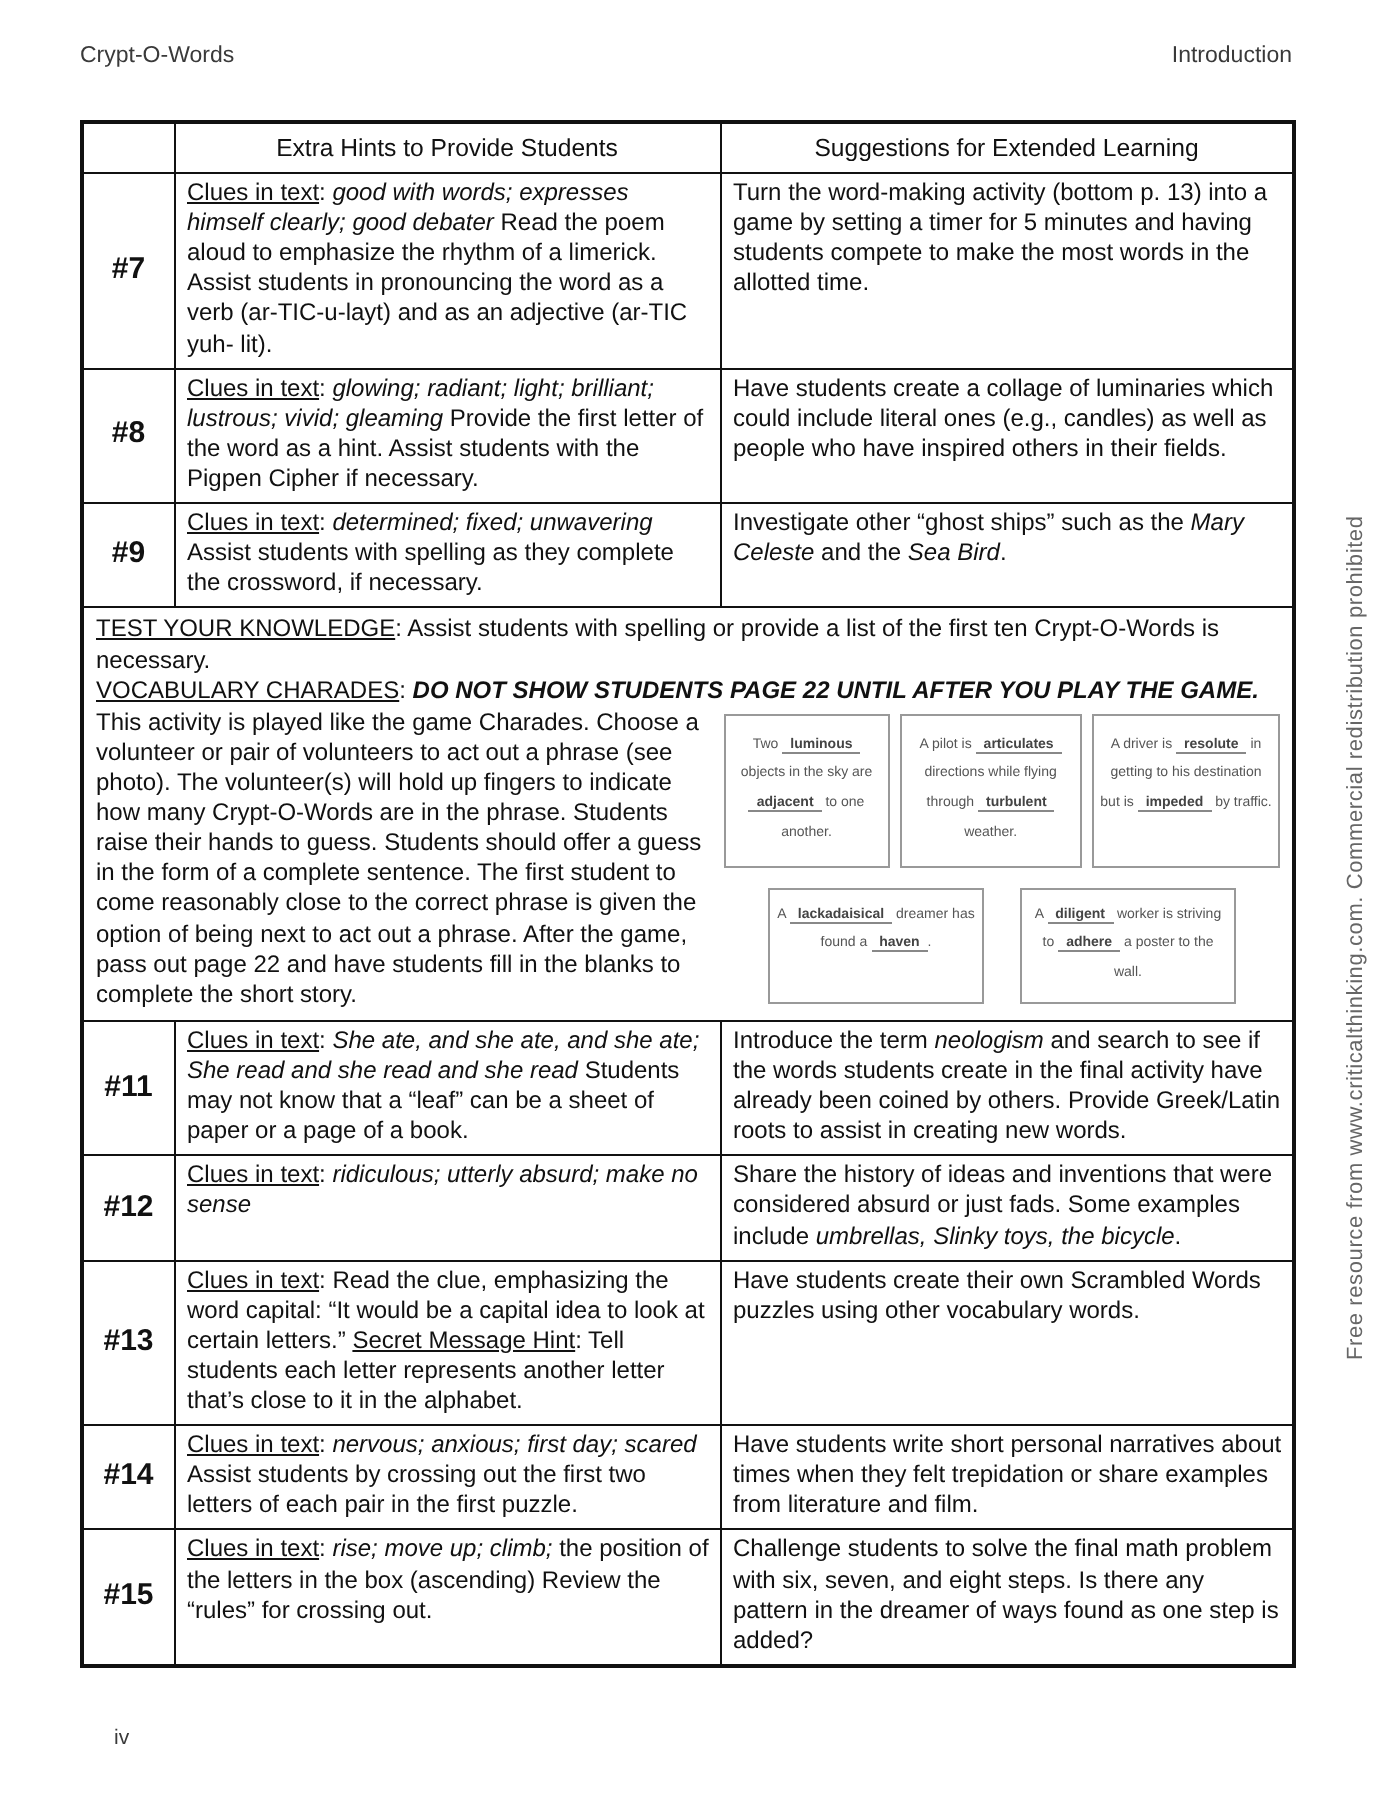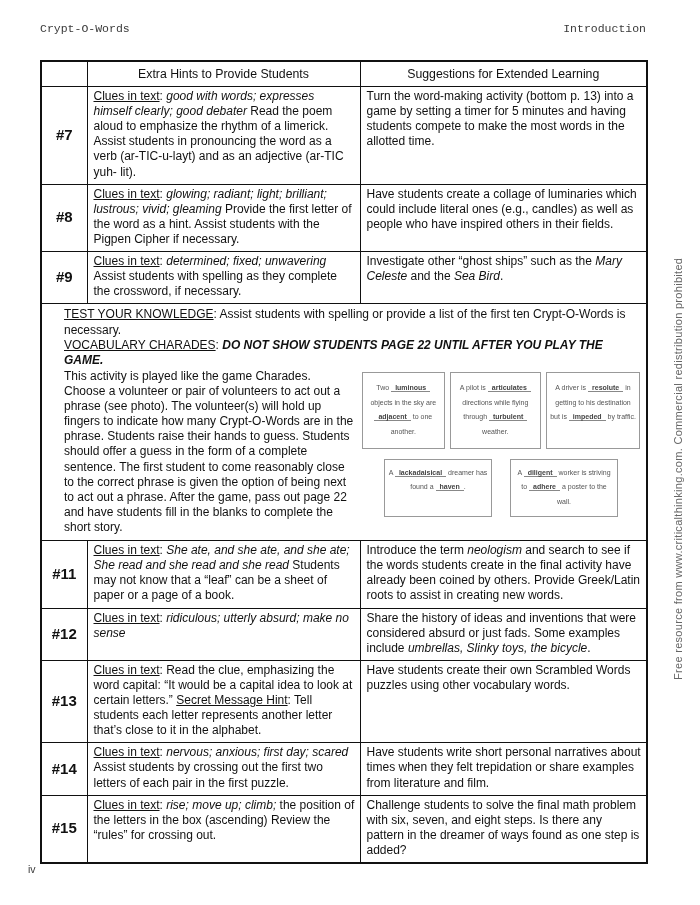--- a/index.html
+++ b/index.html
@@ -3,21 +3,21 @@
 <meta charset="utf-8">
 <style>
   html,body { margin:0; padding:0; }
   body {
     width:700px; height:905px; background:#ffffff; position:relative;
     font-family:"Liberation Sans", sans-serif; color:#1a1a1a; overflow:hidden;
   }
   .header {
     position:absolute; top:22px; left:40px; width:606px;
     display:flex; justify-content:space-between;
-    font-size:11.5px; color:#3a3a3a;font-family:Liberation Mono, monospace;
+    font-size:11.5px; color:#3a3a3a;
   }
   .main-table {
     position:absolute; top:60px; left:40px; width:606px;
     border-collapse:collapse; table-layout:fixed;
     border:2px solid #111;
   }
   .main-table th, .main-table td {
     border:1.5px solid #111;
   }
   .main-table th {
@@ -32,36 +32,36 @@
   td.num-cell {
     text-align:center; vertical-align:middle;
     font-weight:bold; font-size:15px; padding:2px;
   }
   .seg-u { text-decoration:underline; }
   .seg-i { font-style:italic; }
   .seg-w {
     border-bottom:1px solid #888; padding:0 4px;
     color:#444; font-weight:bold; white-space:nowrap;
   }
-  td.section-cell { padding:3px 6px 5px 22px; }
+  td.section-cell { padding:3px 6px 5px 6px; }
   .label-u { text-decoration:underline; }
   .vc-warning { font-weight:bold;font-style:italic; }
   .charades-flow { margin-top:1px; }
   .charades-flow::after { content:""; display:block; clear:both; }
   .boxes-group { float:right; width:278px; margin:3px 0 2px 7px; }
   .boxes-row { display:flex; gap:5px; }
   .boxes-row.row2 { justify-content:center; gap:18px; margin-top:10px; }
   .example-box {
     border:1px solid #999; color:#555;
     font-size:7px; line-height:2.1; text-align:center;
     padding:8px 3px; flex:1 1 auto;
   }
   .boxes-row.row2 .example-box { flex:0 0 100px; padding:6px 3px; }
   .footer {
-    position:absolute; top:863px; left:28px; width:606px;
+    position:absolute; top:863px; left:57px; width:606px;
     display:flex; justify-content:space-between; align-items:baseline;
     font-size:10.5px; color:#3a3a3a;
   }
   .watermark {
     position:absolute; right:16px; top:120px; height:560px;
     writing-mode:vertical-rl; transform:rotate(180deg);
     font-size:11px; color:#666; letter-spacing:0.3px;
   }
 </style>
 </head>

